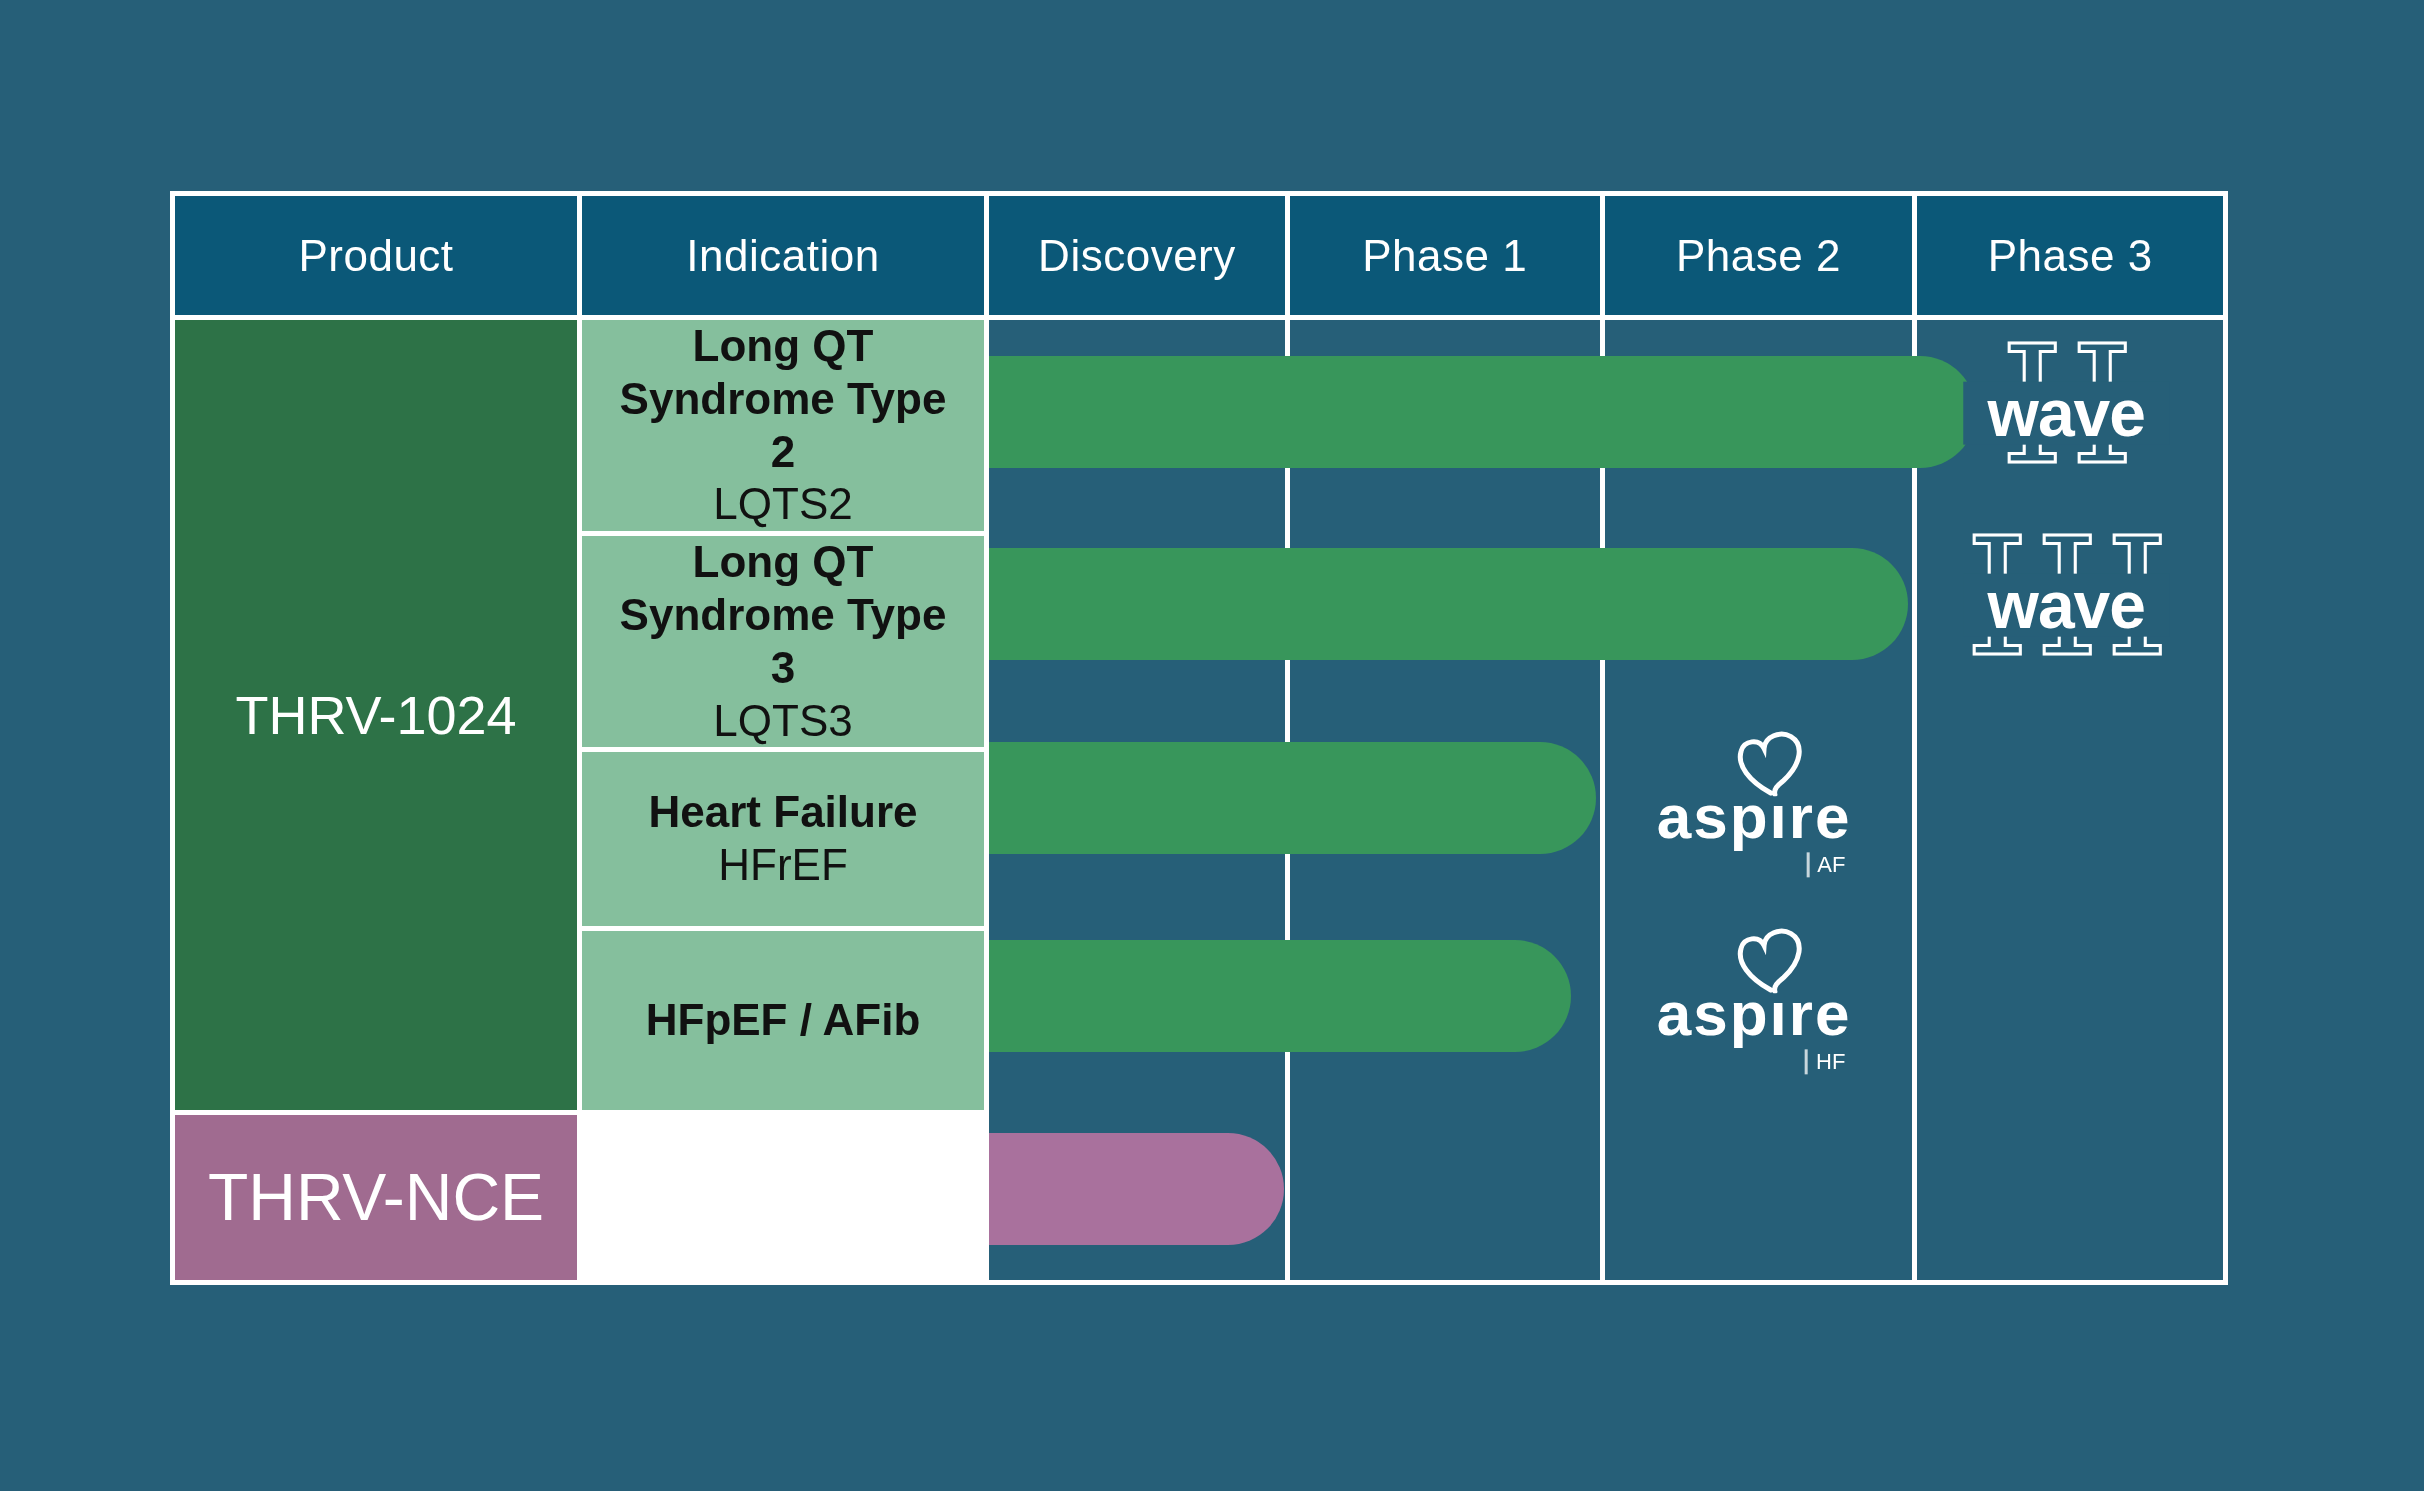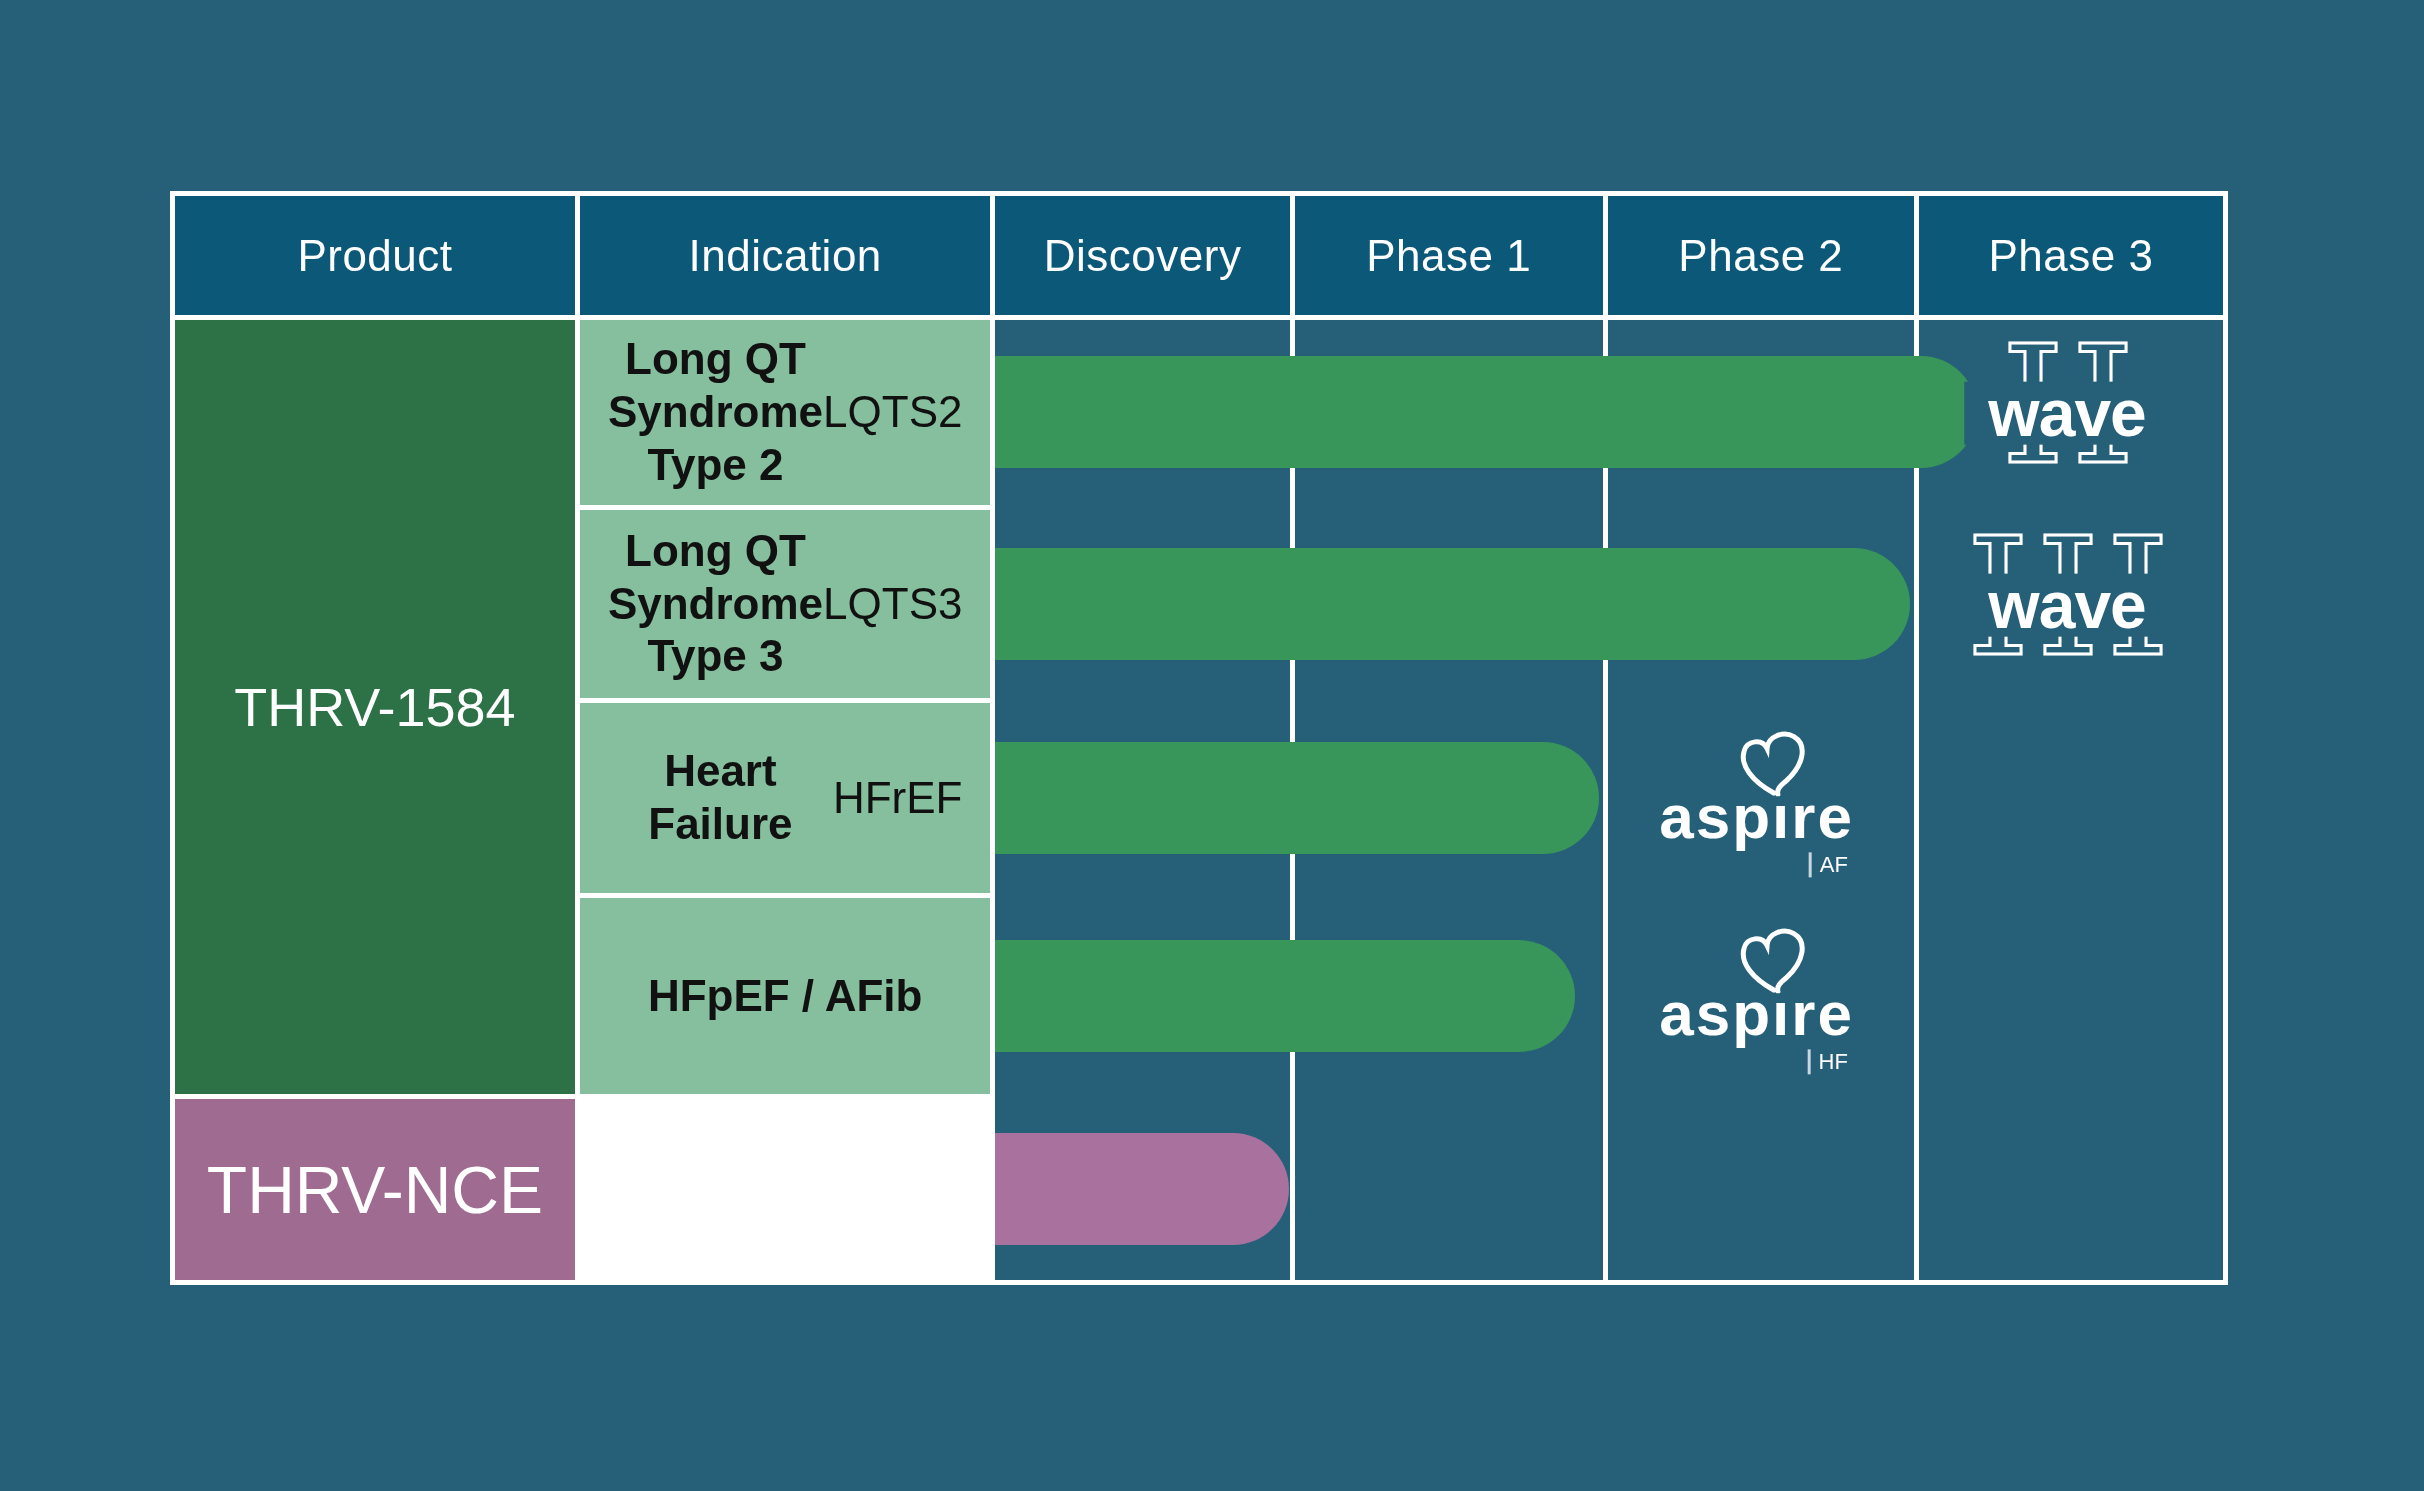--- a/index.html
+++ b/index.html
@@ -13,21 +13,21 @@
     grid-template-columns:405fr 405fr 298fr 312fr 310fr 308fr;
     grid-template-rows:119px 185fr 188fr 190fr 196fr 181fr;
   }
 
   .hcell{
     background:var(--header_bg,#0b5878);color:var(--text_light,#ffffff);
     display:flex;align-items:center;justify-content:center;
     font-size:44px;font-weight:400;letter-spacing:0.5px;
   }
 
-  .cell{display:flex;align-items:center;justify-content:center;text-align:center;}
+  .cell{display:flex;flex-direction:column;align-items:center;justify-content:center;text-align:center;}
 
   .product-main{grid-column:1;grid-row:2/6;background:var(--product_green,#2d7247);color:var(--text_light,#ffffff);font-size:54px;}
   .product-nce{grid-column:1;grid-row:6;background:var(--product_purple,#a06b90);color:var(--text_light,#ffffff);font-size:66px;}
 
   .ind{background:var(--indication_green,#85bf9d);color:var(--text_dark,#111111);padding:0 28px;}
   .ind-title{font-weight:700;font-size:44px;line-height:1.2;}
   .ind-sub{font-weight:400;font-size:44px;line-height:1.2;}
   .ind-gray{background:var(--undisclosed_gray,#d9d9d9);}
 
   .phase-body{grid-column:3/7;grid-row:2/7;background:var(--page_bg,#265f78);position:relative;}
@@ -66,21 +66,21 @@
 <div class="canvas">
   <div class="pipeline-table">
 
     <div class="hcell" style="grid-column:1;grid-row:1">Product</div>
     <div class="hcell" style="grid-column:2;grid-row:1">Indication</div>
     <div class="hcell" style="grid-column:3;grid-row:1">Discovery</div>
     <div class="hcell" style="grid-column:4;grid-row:1">Phase 1</div>
     <div class="hcell" style="grid-column:5;grid-row:1">Phase 2</div>
     <div class="hcell" style="grid-column:6;grid-row:1">Phase 3</div>
 
-    <div class="cell product-main">THRV-1584</div>
+    <div class="cell product-main">THRV-1024</div>
     <div class="cell product-nce">THRV-NCE</div>
 
     <div class="cell ind" style="grid-column:2;grid-row:2">
       <div class="ind-title">Long QT Syndrome Type 2</div>
       <div class="ind-sub">LQTS2</div>
     </div>
     <div class="cell ind" style="grid-column:2;grid-row:3">
       <div class="ind-title">Long QT Syndrome Type 3</div>
       <div class="ind-sub">LQTS3</div>
     </div>

